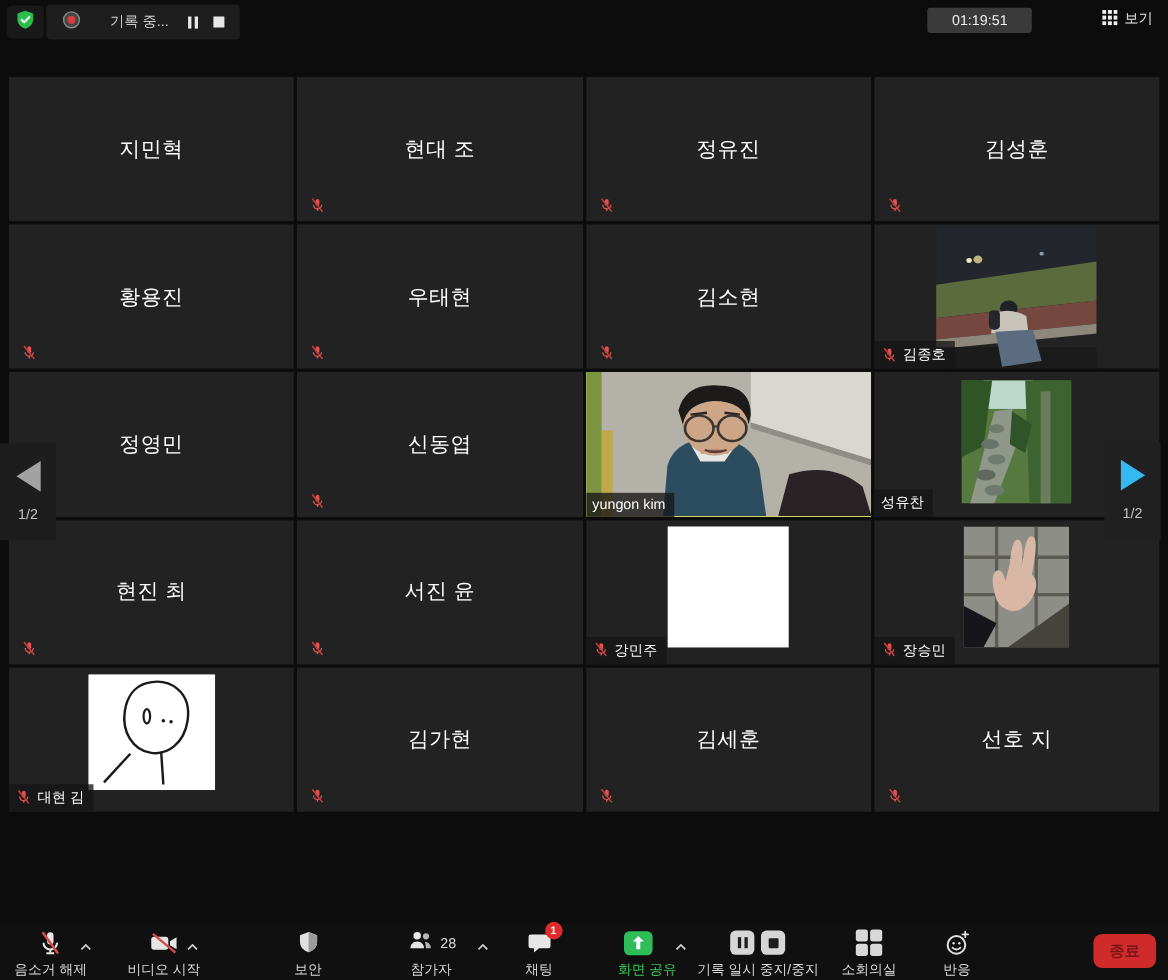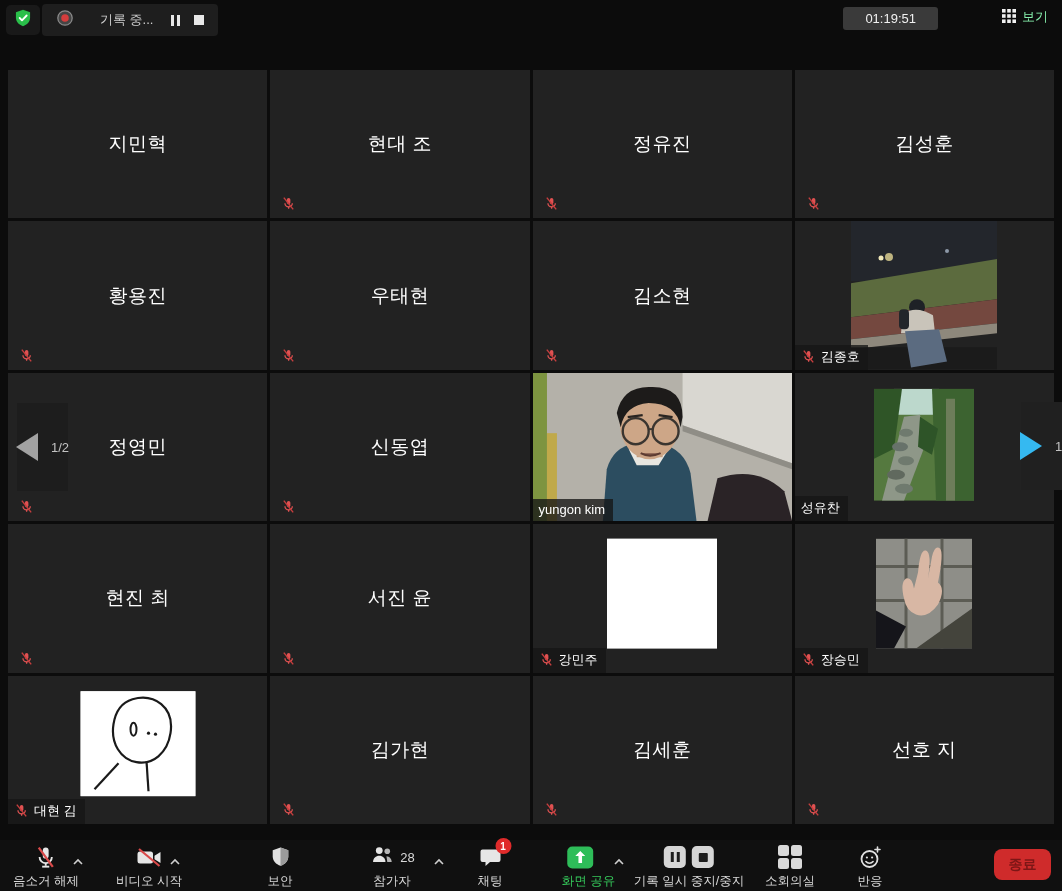--- a/index.html
+++ b/index.html
@@ -13,45 +13,45 @@
   .rec-pill { position:absolute; left:42px; top:4px; height:32px; background:#1e1e1e; border-radius:4px;
               display:flex; align-items:center; padding:0 14px; gap:10px; }
   .rec-text { color:#cfcfcf; font-size:13px;margin-left:16px; }
   .rec-ctl { display:flex; align-items:center; gap:14px; margin-left:8px; }
   .pause-glyph { display:flex; gap:3px; cursor:pointer; }
   .pause-glyph i { display:block; width:3px; height:11px; background:#e8e8e8; }
   .stop-glyph { width:10px; height:10px; background:#e8e8e8; cursor:pointer; }
   .timer-box { position:absolute; right:124px; top:7px; background:#3a3a3a; border-radius:3px;
                color:#f0f0f0; font-size:13px; padding:4px 22px; }
   .view-btn { position:absolute; right:14px; top:8px; display:flex; align-items:center; gap:6px;
-              color:#86efac; font-size:13px; cursor:pointer; }
+              color:#e5e5e5; font-size:13px; cursor:pointer; }
 
   
-  .grid { position:absolute; left:8px; top:70px; width:1046px; height:754px;
+  .grid { position:absolute; left:8px; top:70px; width:1046px; height:668px;
           display:grid; grid-template-columns:repeat(4,1fr); grid-template-rows:repeat(5,1fr); gap:3px; }
   .tile { position:relative; background:#222222; overflow:hidden; cursor:pointer; }
   .tile.active { box-shadow:inset 0 0 0 3px #d9e05c; }
   .tname { position:absolute; inset:0; display:flex; align-items:center; justify-content:center;
            color:#ffffff; font-size:19px; font-weight:500; letter-spacing:0.5px; }
   .cornermic { position:absolute; left:11px; bottom:7px; width:15px; height:15px; }
   .chip { position:absolute; left:0; bottom:0; background:rgba(22,22,22,0.78); color:#fff; font-size:13px;
           display:flex; align-items:center; gap:5px; padding:3px 8px 4px 6px; }
   .chip svg { display:block; }
   .art { position:absolute; }
   .art svg { display:block; width:100%; height:100%; }
   .art.night  { left:50%; top:0; transform:translateX(-50%); width:146px; height:100%; }
   .art.webcam { inset:0; }
   .art.forest { left:50%; top:50%; transform:translate(-50%,-52%); width:100px; height:112px; }
   .art.white  { left:50%; top:50%; transform:translate(-50%,-54%); width:110px; height:110px; background:#ffffff; }
   .art.hand   { left:50%; top:50%; transform:translate(-50%,-54%); width:96px; height:110px; }
   .art.doodle { left:50%; top:50%; transform:translate(-50%,-56%); width:115px; height:105px; background:#ffffff; }
 
   
-  .pager { position:absolute; width:51px; height:88px; background:#1d1d1d; display:flex; flex-direction:row;
-           align-items:center; justify-content:center; gap:13px; cursor:pointer; z-index:5;margin-left:17px; }
+  .pager { position:absolute; width:51px; height:88px; background:#1d1d1d; display:flex; flex-direction:column;
+           align-items:center; justify-content:center; gap:13px; cursor:pointer; z-index:5; }
   .pager-left { left:0; top:403px; }
   .pager-right { left:1004px; top:402px; background:#202020; }
   .tri-left { width:0; height:0; border-top:14px solid transparent; border-bottom:14px solid transparent;
               border-right:22px solid #a2a2a2; }
   .tri-right { width:0; height:0; border-top:14px solid transparent; border-bottom:14px solid transparent;
                border-left:22px solid #35b9f1; }
   .pager-label { color:#c2c2c2; font-size:13px; }
 
   
   .toolbar { position:absolute; left:0; right:0; bottom:0; height:51px; background:#101010; }

